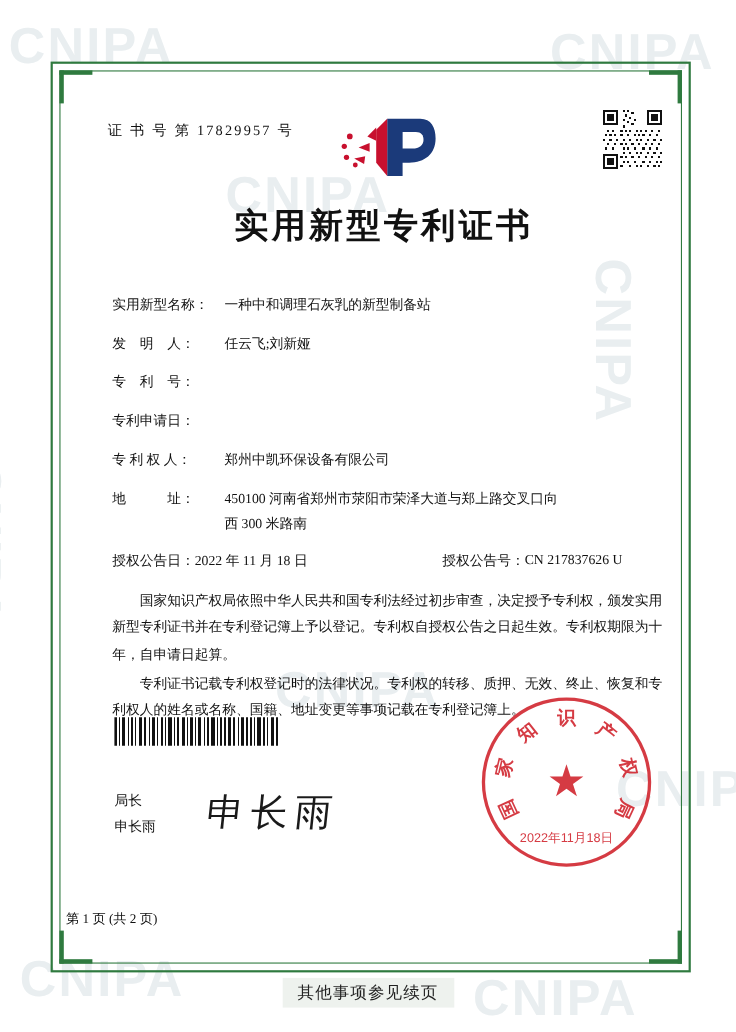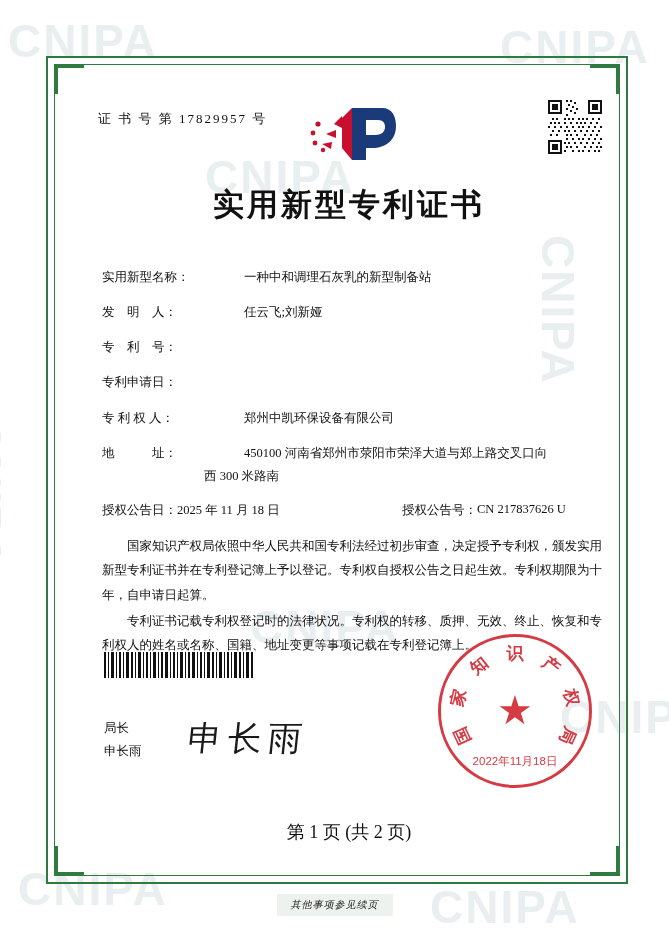--- a/index.html
+++ b/index.html
@@ -95,21 +95,20 @@
     left:42px;top:212px;
     width:500px;
     font-size:12.5px;
     color:#111;
   }
   .row{
     display:flex;
     align-items:center;
     margin-bottom:17px;
     line-height:1.45;
-    gap:40px;
   }
   .row .lbl{
     white-space:nowrap;
     flex:0 0 auto;
   }
   .row .val{
     margin-left:6px;
     flex:1 1 auto;
   }
   .lbl.w-name{width:96px;letter-spacing:0;}
@@ -209,40 +208,39 @@
     font-size:34px;
     color:#1a1a1a;
     letter-spacing:6px;
     transform:skewX(-6deg);
     white-space:nowrap;
   }
 
   .page-no{
     position:absolute;
     left:0;right:0;bottom:36px;
-    text-align:center;
-    font-size:18px;
+    text-align:left;
+    font-size:12px;
     color:#111;
   }
 
   
   .footer-note{
     position:absolute;
     left:0;right:0;bottom:22px;
     text-align:center;
     z-index:4;
   }
   .footer-note span{
     display:inline-block;
     background:#eef2ee;
     padding:4px 14px;
-    font-size:10px;
+    font-size:15px;
     color:#222;
     letter-spacing:1px;
-    font-style:italic;
   }
 </style>
 </head>
 <body>
 
 <div id="wm-layer">
     <div class="wm" style="left: 8px; top: 14px; font-size: 46px; transform: rotate(0deg); transform-origin: 0px 0px;">CNIPA</div>
     <div class="wm" style="left: 500px; top: 20px; font-size: 46px; transform: rotate(0deg); transform-origin: 0px 0px;">CNIPA</div>
     <div class="wm" style="left: 205px; top: 150px; font-size: 46px; transform: rotate(0deg); transform-origin: 0px 0px;">CNIPA</div>
     <div class="wm" style="left: 585px; top: 235px; font-size: 46px; transform: rotate(90deg); transform-origin: 0px 0px;">CNIPA</div>
@@ -420,21 +418,21 @@
 
     <div class="row" style="margin-bottom:6px;">
       <div class="lbl w-addr">地　　　址：</div>
       <div class="val">450100 河南省郑州市荥阳市荣泽大道与郑上路交叉口向</div>
     </div>
     <div class="addr-2" style="margin-bottom:17px;">西 300 米路南</div>
 
     <div class="grant-row">
       <div class="grant-left">
         <div class="lbl">授权公告日：</div>
-        <div class="val">2025 年 11 月 18 日</div>
+        <div class="val">2022 年 11 月 18 日</div>
       </div>
       <div class="grant-right">
         <div class="lbl">授权公告号：</div>
         <div class="val">CN 217837626 U</div>
       </div>
     </div>
 
     <div class="para">国家知识产权局依照中华人民共和国专利法经过初步审查，决定授予专利权，颁发实用新型专利证书并在专利登记簿上予以登记。专利权自授权公告之日起生效。专利权期限为十年，自申请日起算。</div>
     <div class="para2">专利证书记载专利权登记时的法律状况。专利权的转移、质押、无效、终止、恢复和专利权人的姓名或名称、国籍、地址变更等事项记载在专利登记簿上。</div>
   </div>

